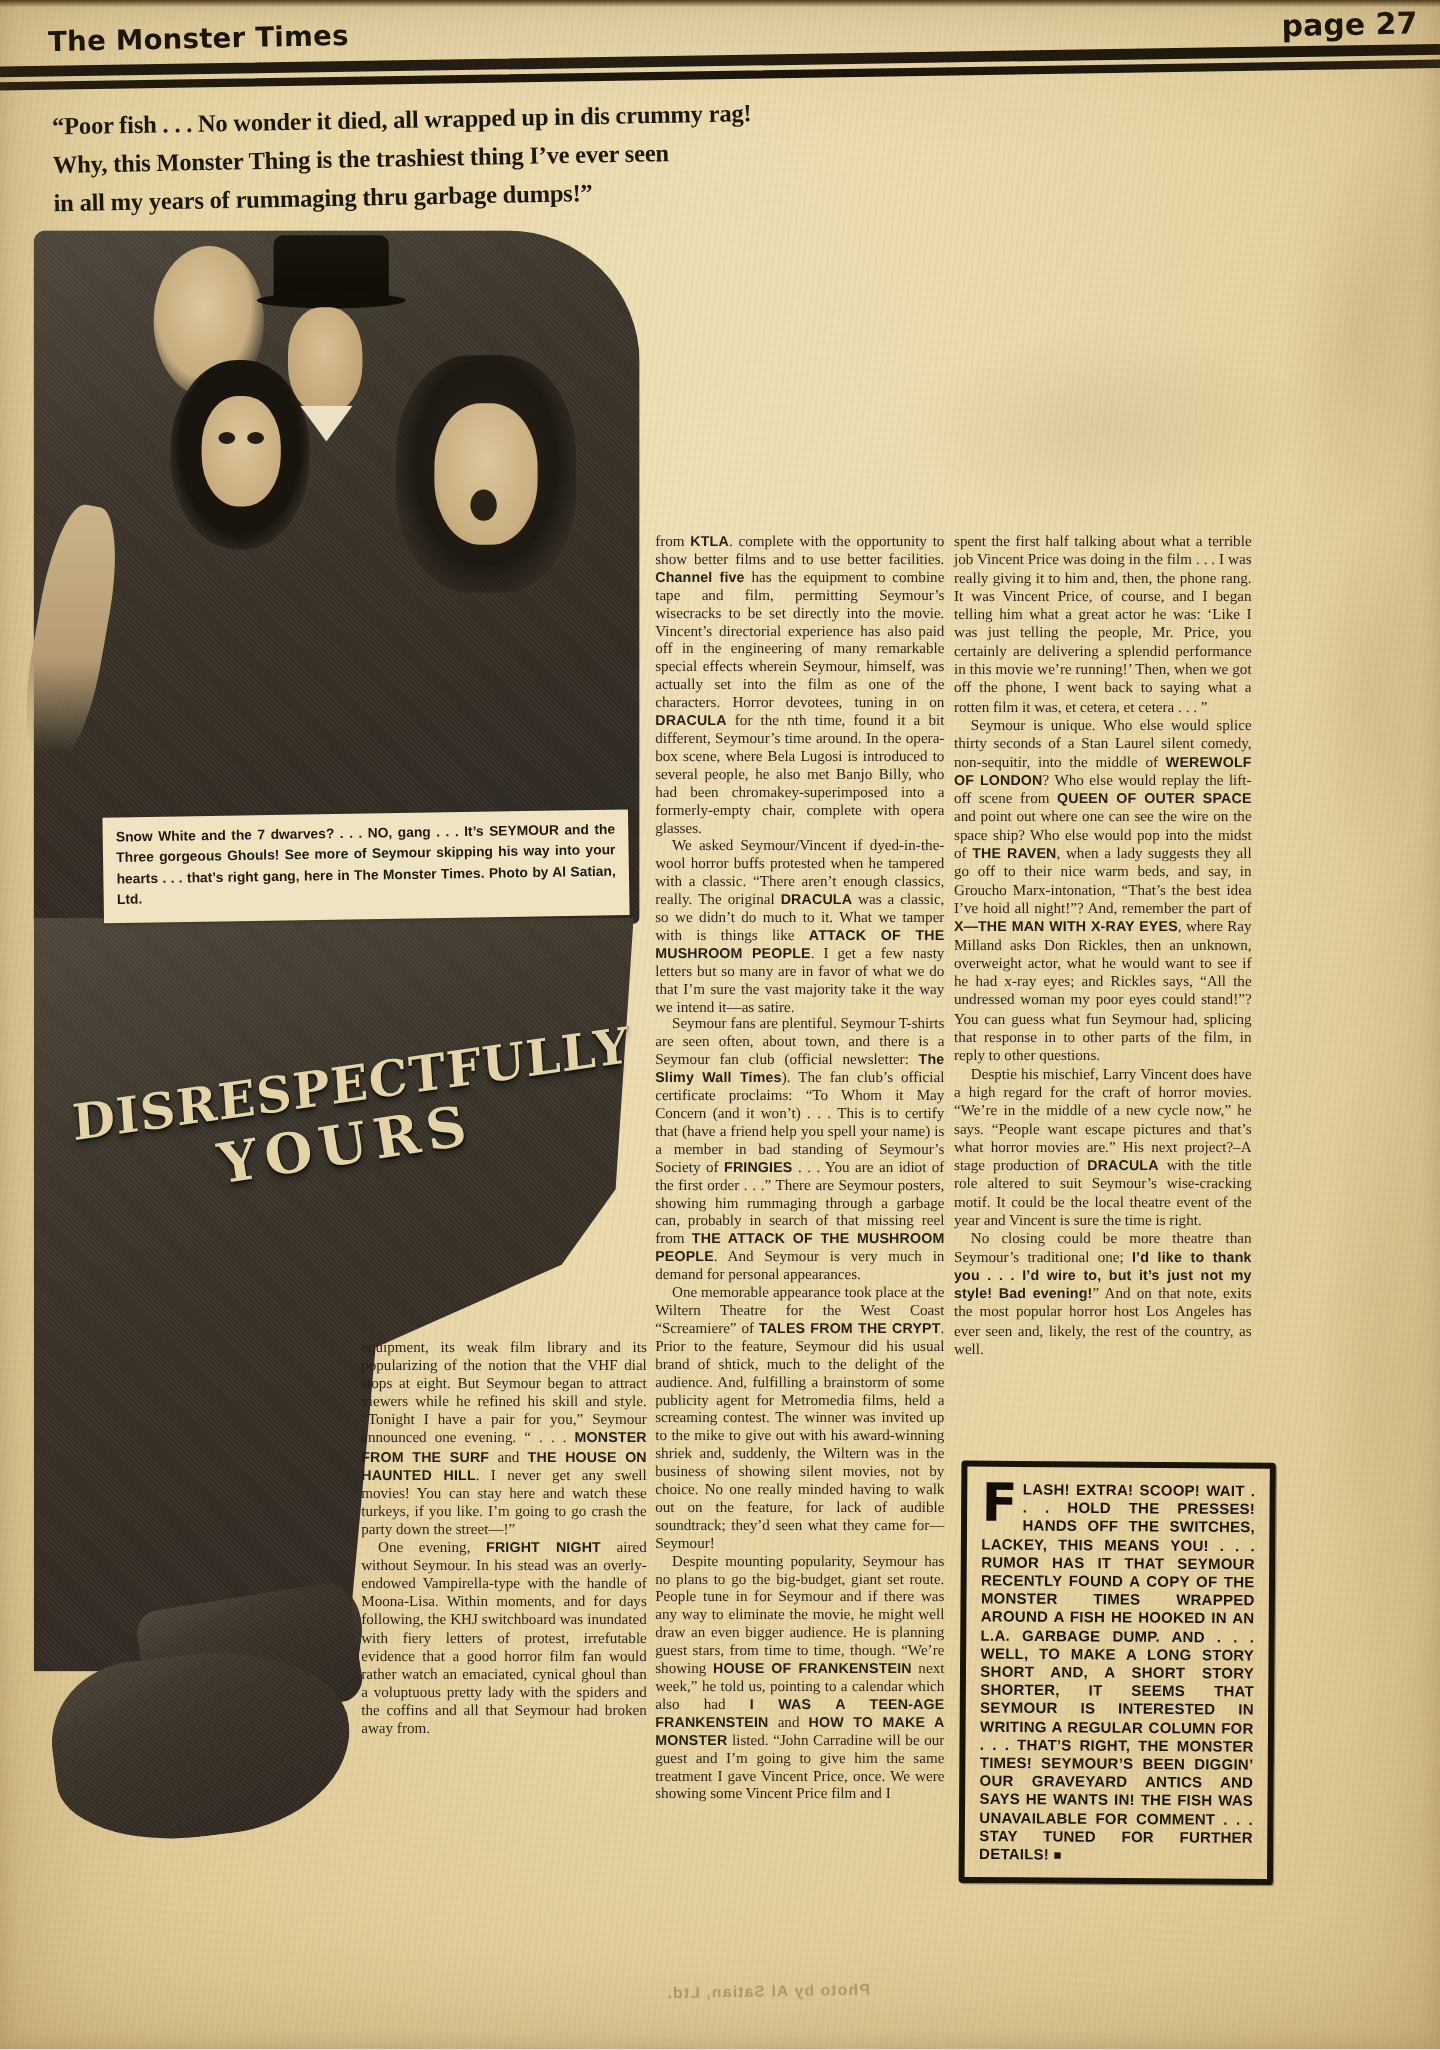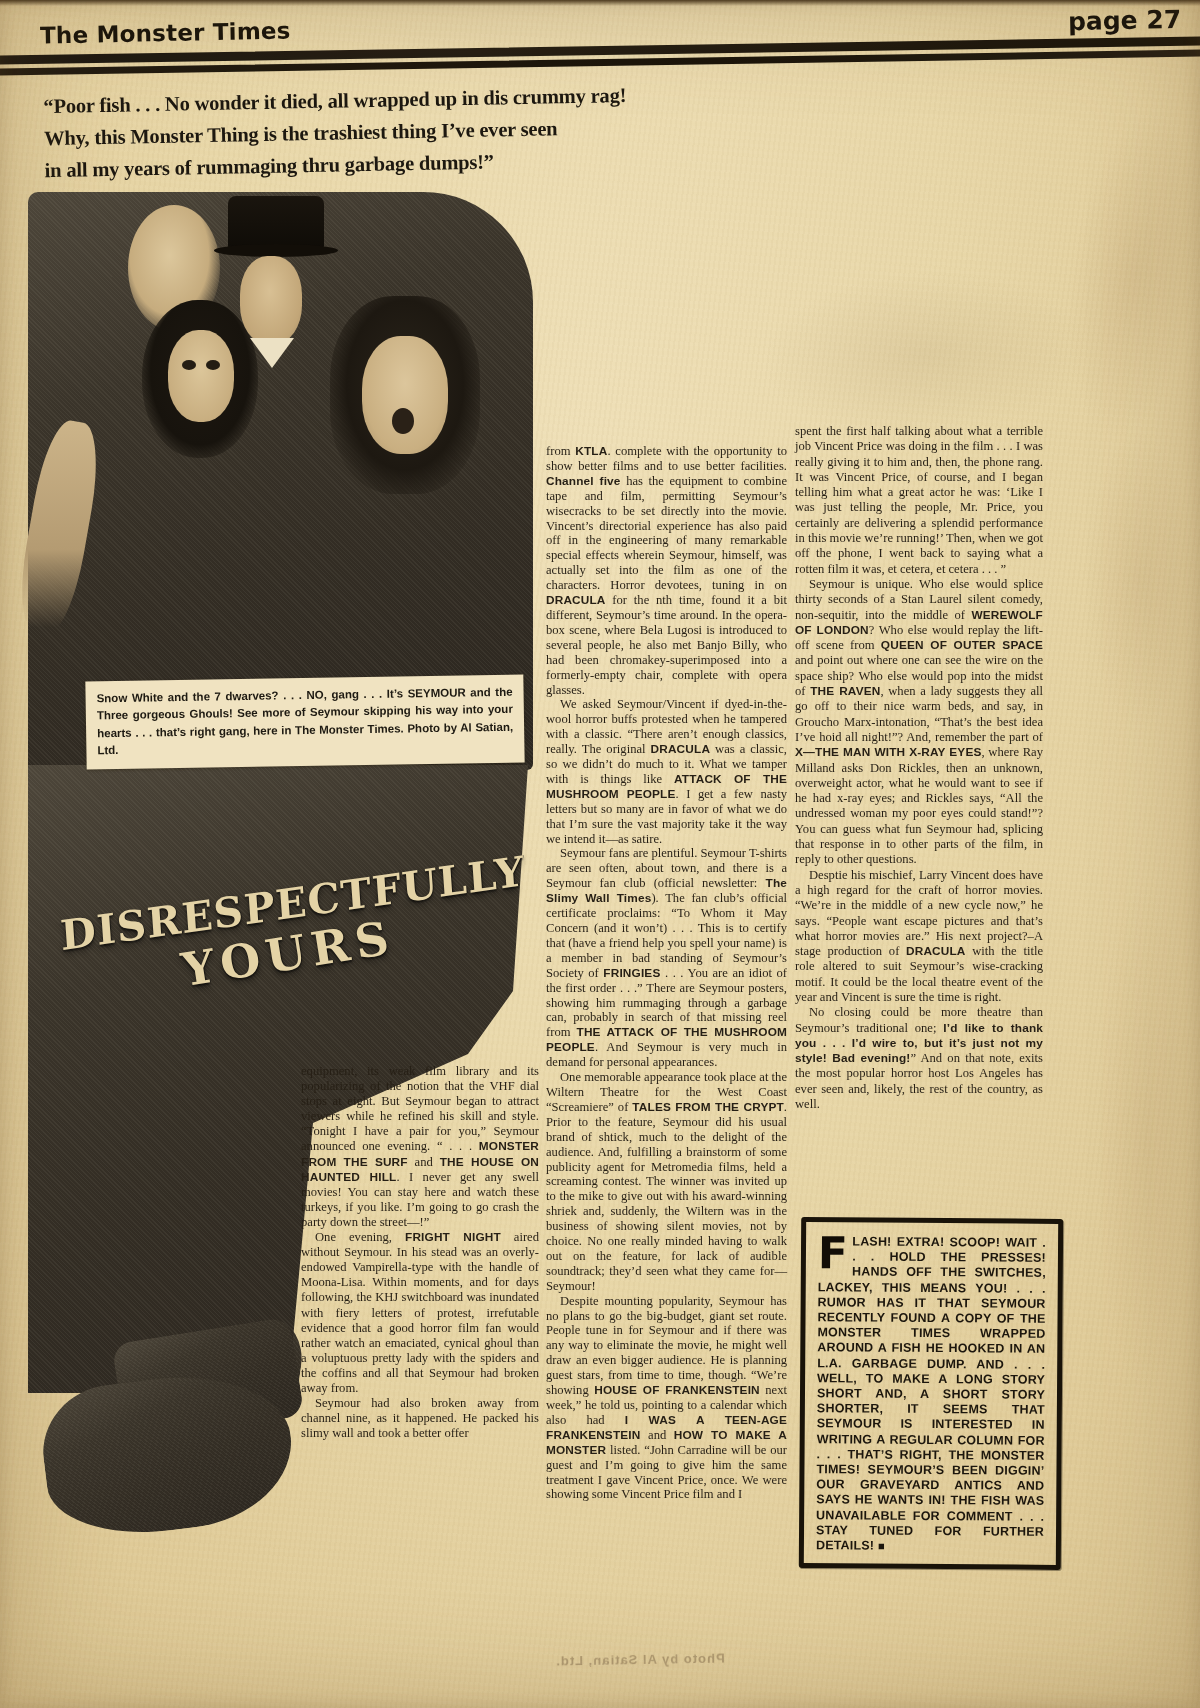--- a/index.html
+++ b/index.html
@@ -100,23 +100,23 @@
     position:absolute; left:62px; top:882px; width:430px; z-index:4;
     transform:rotate(-8deg); text-align:center;
     font-family:"DejaVu Serif", serif; font-weight:bold; color:#e4d3a6;
     text-shadow:0 2px 2px rgba(0,0,0,.55), 1px 0 0 rgba(0,0,0,.35), 0 4px 6px rgba(0,0,0,.4);
   }
   .ghoul-logo .l1{font-size:41px; letter-spacing:1px; transform:skewX(-4deg);}
   .ghoul-logo .l2{font-size:46px; letter-spacing:6px; margin-top:-2px; transform:translateX(8px) rotate(-1deg);}
 
   
   .col{position:absolute; z-index:3; font-size:12.6px; line-height:15.1px; text-align:justify; color:#261f15;}
-  .col-left{left:301px; top:1064px; width:238px;}
+  .col-left{left:301px; top:1116px; width:238px;}
   .col-mid{left:546px; top:444px; width:241px; line-height:14.9px;}
-  .col-right{left:795px; top:424px; width:248px; line-height:15.3px;}
+  .col-right{left:795px; top:444px; width:248px; line-height:15.3px;}
   .col p{margin:0; text-indent:14px;}
   .col p.flush{text-indent:0;}
   .seg-b{font-family:"Liberation Sans",sans-serif; font-weight:bold; font-size:.94em; letter-spacing:.15px;}
   .seg-i{}
 
   
   .flash-box{
     position:absolute; left:800px; top:1218px; width:262px; min-height:288px; z-index:3;
     box-sizing:border-box; border:5px solid #191309; border-radius:3px;
     padding:12px 12px 10px; transform:rotate(.4deg);
@@ -197,21 +197,20 @@
   <div class="caption">Snow White and the 7 dwarves? . . . NO, gang . . . It’s SEYMOUR and the Three gorgeous Ghouls! See more of Seymour skipping his way into your hearts . . . that’s right gang, here in The Monster Times.   Photo by Al Satian, Ltd.</div>
 
   <div class="ghoul-logo">
     <div class="l1">DISRESPECTFULLY</div>
     <div class="l2">YOURS</div>
   </div>
 
   <div class="col col-left">
       <p class="flush"><span>equipment, its weak film library and its popularizing of the notion that the VHF dial stops at eight. But Seymour began to attract viewers while he refined his skill and style. “Tonight I have a pair for you,” Seymour announced one evening. “ . . . </span><span class="seg-b">MONSTER FROM THE SURF</span><span> and </span><span class="seg-b">THE HOUSE ON HAUNTED HILL</span><span>. I never get any swell movies! You can stay here and watch these turkeys, if you like. I’m going to go crash the party down the street—!”</span></p>
       <p><span>One evening, </span><span class="seg-b">FRIGHT NIGHT</span><span> aired </span><span class="seg-i">without</span><span> Seymour. In his stead was an overly-endowed Vampirella-type with the handle of Moona-Lisa. Within moments, and for days following, the KHJ switchboard was inundated with fiery letters of protest, irrefutable evidence that a good horror film fan would rather watch an emaciated, cynical ghoul than a voluptuous pretty lady with the spiders and the coffins and all that Seymour had broken away from.</span></p>
-      <p><span>Seymour had also broken away from channel nine, as it happened. He packed his slimy wall and took a better offer</span></p>
     </div>
   <div class="col col-mid">
       <p class="flush"><span>from </span><span class="seg-b">KTLA</span><span>. complete with the opportunity to show better films and to use better facilities. </span><span class="seg-b">Channel five</span><span> has the equipment to combine tape and film, permitting Seymour’s wisecracks to be set directly </span><span class="seg-i">into</span><span> the movie. Vincent’s directorial experience has also paid off in the engineering of many remarkable special effects wherein Seymour, himself, was actually set into the film as one of the characters. Horror devotees, tuning in on </span><span class="seg-b">DRACULA</span><span> for the nth time, found it a bit different, Seymour’s time around. In the opera-box scene, where Bela Lugosi is introduced to several people, he also met Banjo Billy, who had been chromakey-superimposed into a formerly-empty chair, complete with opera glasses.</span></p>
       <p><span>We asked Seymour/Vincent if dyed-in-the-wool horror buffs protested when he tampered with a classic. “There aren’t enough classics, really. The original </span><span class="seg-b">DRACULA</span><span> was a classic, so we didn’t do much to it. What we tamper with is things like </span><span class="seg-b">ATTACK OF THE MUSHROOM PEOPLE</span><span>. I get a few nasty letters but so many are in favor of what we do that I’m sure the vast majority take it the way we intend it—as </span><span class="seg-i">satire</span><span>.</span></p>
       <p><span>Seymour fans are plentiful. Seymour T-shirts are seen often, about town, and there is a Seymour fan club (official newsletter: </span><span class="seg-b">The Slimy Wall Times</span><span>). The fan club’s official certificate proclaims: “To Whom it May Concern (and it won’t) . . . This is to certify that (have a friend help you spell your name) is a member in bad standing of Seymour’s Society of </span><span class="seg-b">FRINGIES</span><span> . . . You are an idiot of the first order . . .” There are Seymour posters, showing him rummaging through a garbage can, probably in search of that missing reel from </span><span class="seg-b">THE ATTACK OF THE MUSHROOM PEOPLE</span><span>. And Seymour is very much in demand for personal appearances.</span></p>
       <p><span>One memorable appearance took place at the Wiltern Theatre for the West Coast </span><span class="seg-i">“Screamiere”</span><span> of </span><span class="seg-b">TALES FROM THE CRYPT</span><span>. Prior to the feature, Seymour did his usual brand of shtick, much to the delight of the audience. And, fulfilling a brainstorm of some publicity agent for Metromedia films, held a </span><span class="seg-i">screaming contest</span><span>. The winner was invited up to the mike to give out with his award-winning shriek and, suddenly, the Wiltern was in the business of showing silent movies, not by choice. No one really minded having to walk out on the feature, for lack of audible soundtrack; they’d seen what they came for—Seymour!</span></p>
       <p><span>Despite mounting popularity, Seymour has no plans to go the big-budget, giant set route. People tune in for Seymour and if there was any way to eliminate the movie, he might well draw an even bigger audience. He is planning guest stars, from time to time, though. “We’re showing </span><span class="seg-b">HOUSE OF FRANKENSTEIN</span><span> next week,” he told us, pointing to a calendar which also had </span><span class="seg-b">I WAS A TEEN-AGE FRANKENSTEIN</span><span> and </span><span class="seg-b">HOW TO MAKE A MONSTER</span><span> listed. “John Carradine will be our guest and I’m going to give him the same treatment I gave Vincent Price, once. We were showing some Vincent Price film and I</span></p>
     </div>
   <div class="col col-right">
       <p class="flush"><span>spent the first half talking about what a terrible job Vincent Price was doing in the film . . . I was really giving it to him and, then, the phone rang. It was Vincent Price, of course, and I began telling him what a great actor he was: ‘Like I was just telling the people, Mr. Price, you certainly are delivering a splendid performance in this movie we’re running!’ Then, when we got off the phone, I went back to saying what a rotten film it was, </span><span class="seg-i">et cetera, et cetera . . .</span><span> ”</span></p>

